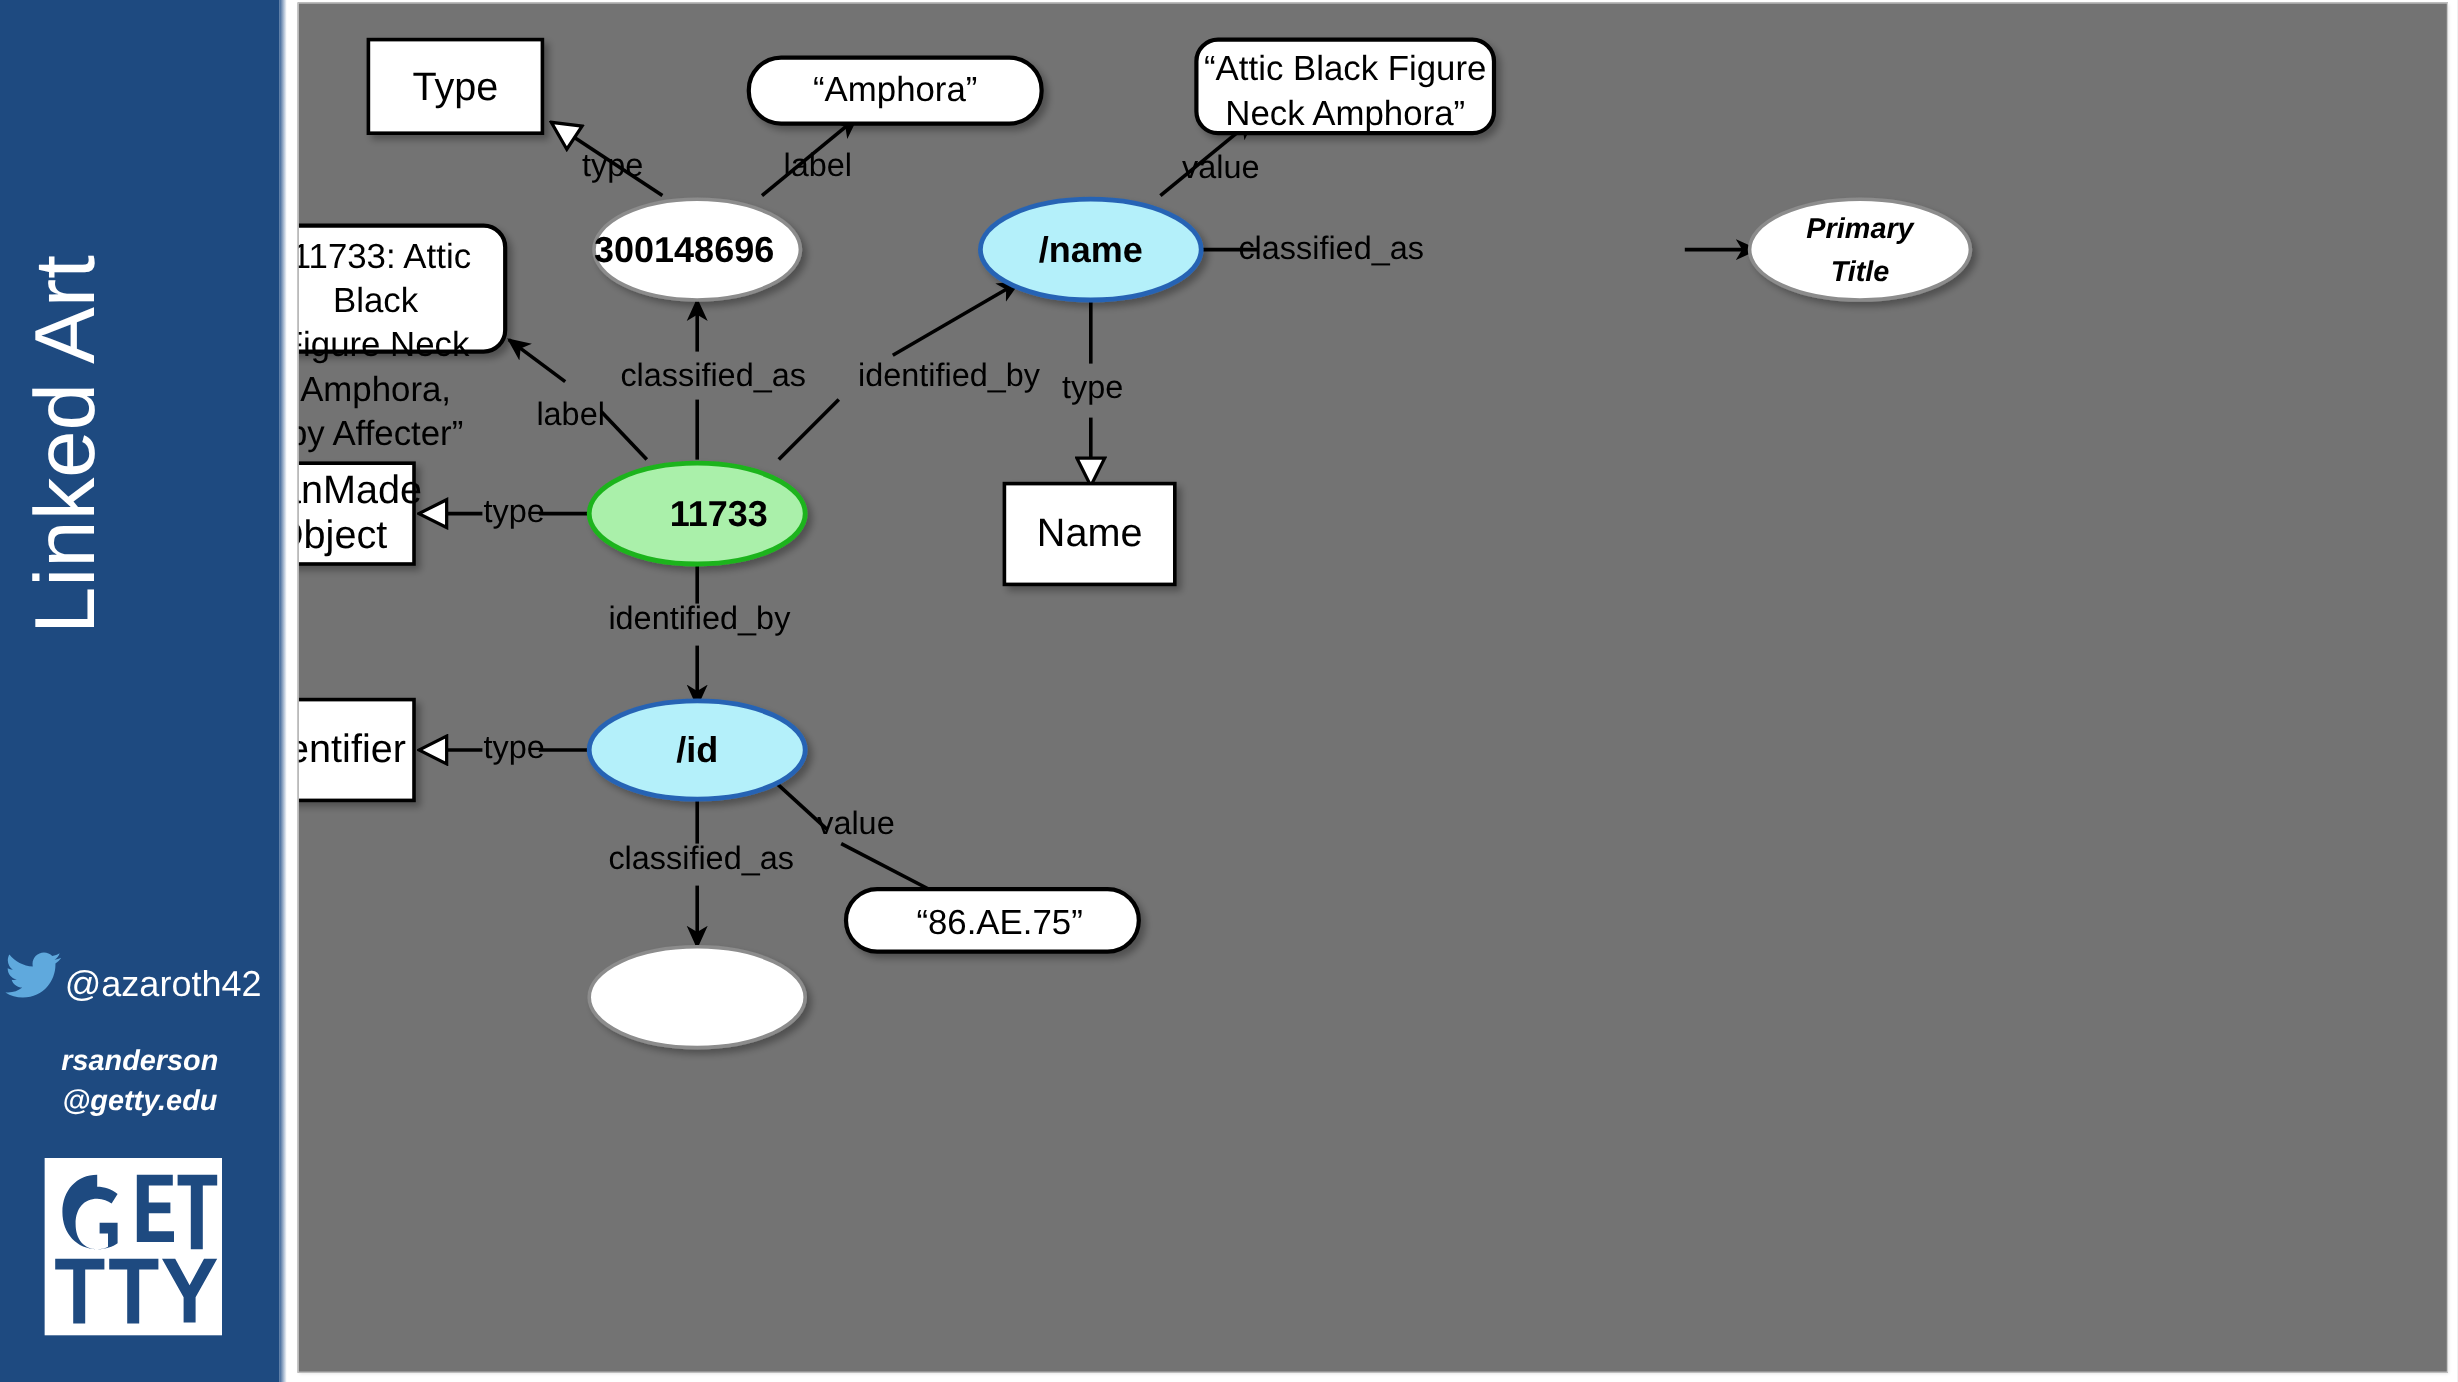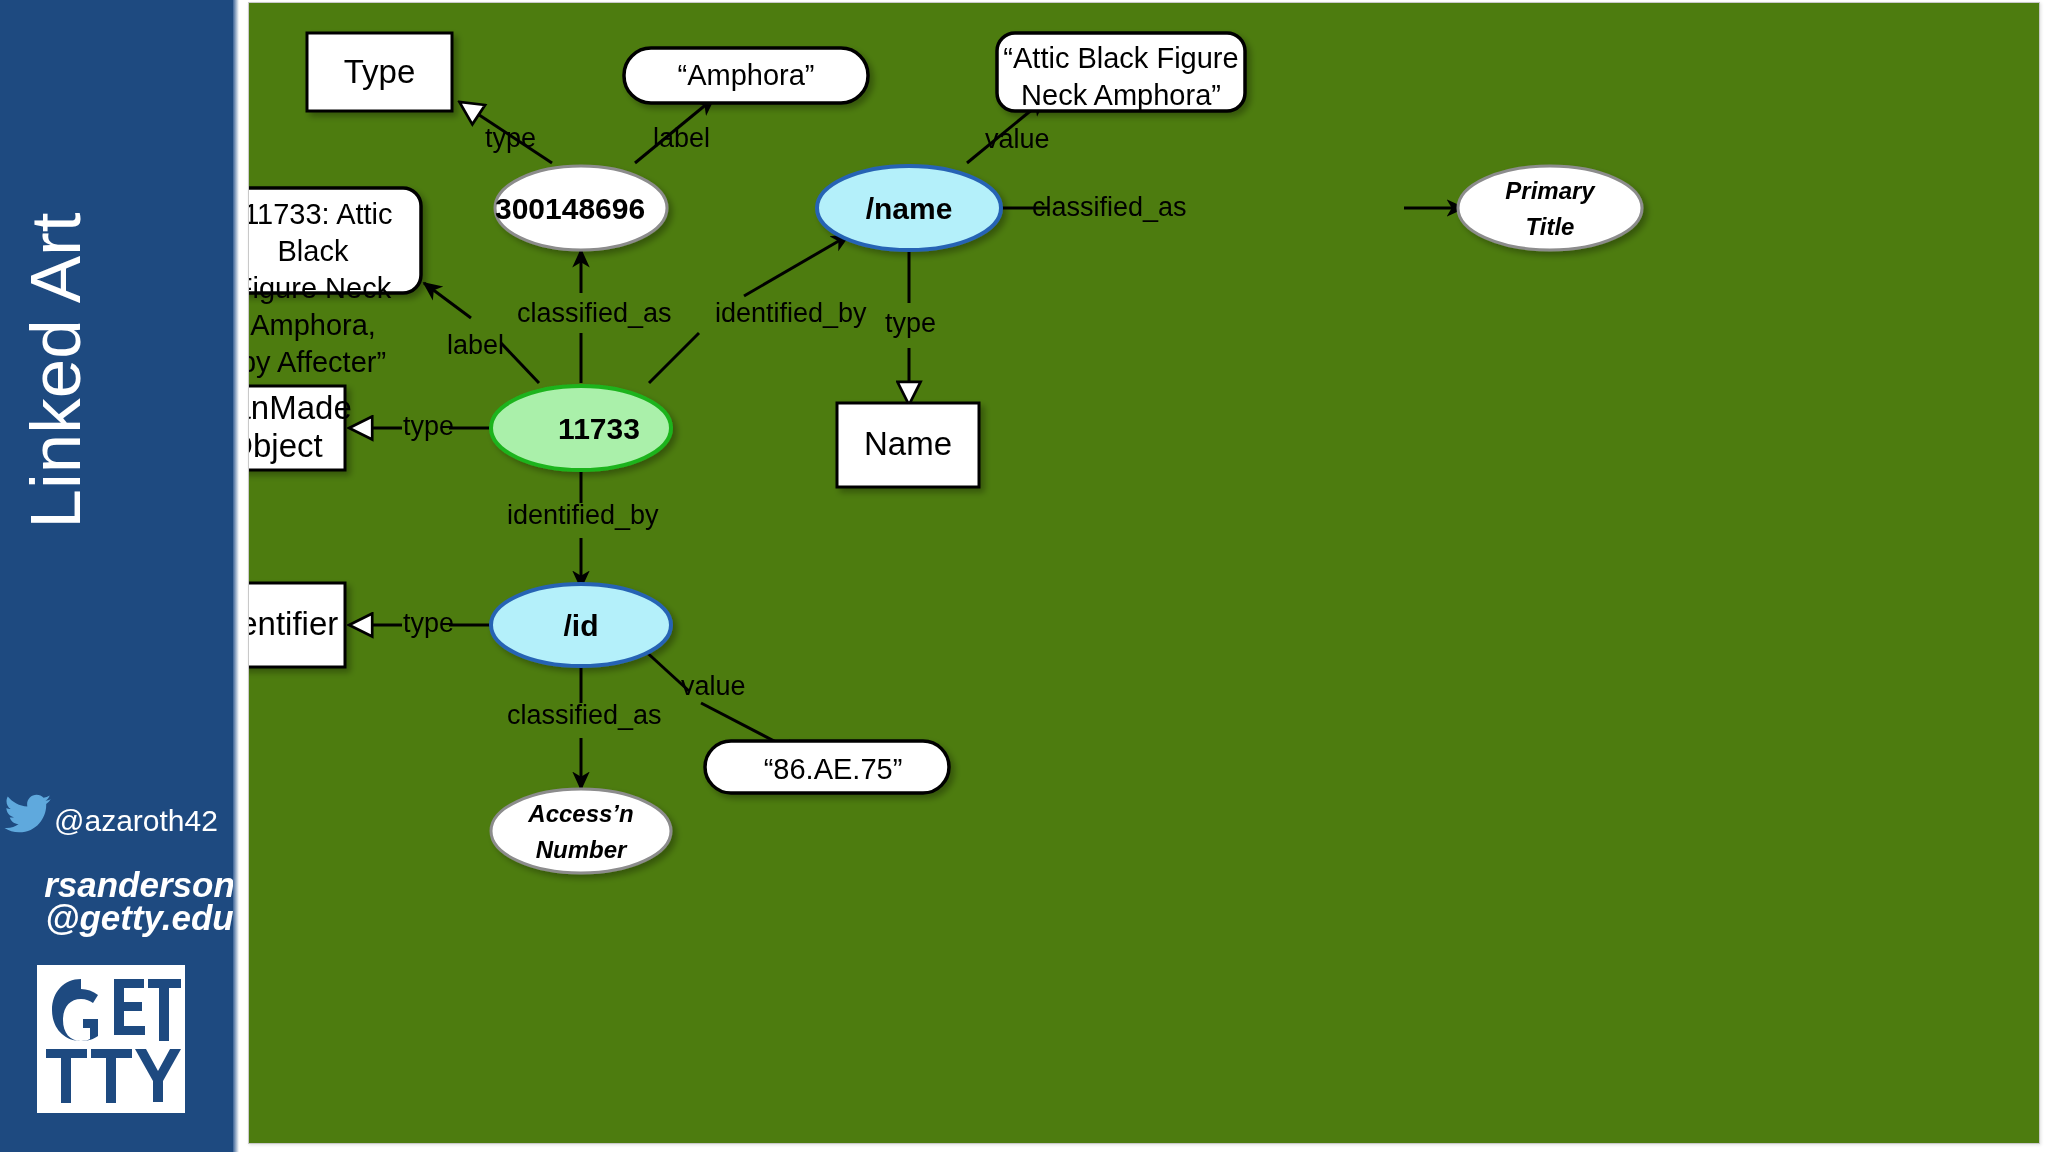--- a/index.html
+++ b/index.html
@@ -66,38 +66,37 @@
     font-family: "Liberation Sans", sans-serif;
   }
   #email-block {
     position: absolute;
     left: 0; top: 868px;
     width: 233px;
     text-align: center;
     color: #ffffff;
     font-style: italic;
     font-weight: bold;
-    font-size: 35px;
+    font-size: 24px;
     line-height: 33px;
     font-family: "Liberation Sans", sans-serif;
-    padding-left: 23px;
   }
   #getty-logo {
     position: absolute;
     left: 37px; top: 965px;
     width: 148px; height: 148px;
   }
 
   
   #content-panel {
     position: absolute;
     left: 248px; top: 2px;
     width: 1790px;
     height: 1140px;
-    background: #4d7c0f;
+    background: #737373;
     border: 1px solid #c9c9c9;
     box-shadow: 1px 1px 3px rgba(0,0,0,0.12);
     overflow: hidden;
   }
   #graph {
     position: absolute;
     left: 0; top: 0;
     width: 1790px;
     height: 1140px;
   }
@@ -327,24 +326,20 @@
     </div>
 
     <div class="node-label ell-bold" style="left:242px; top:409px; width:216px;">11733</div>
 
     <div class="node-label rect-label" style="left:588px; top:422px; width:142px;">Name</div>
 
     <div class="node-label rect-label" style="left:-44px; top:602px; width:140px;">Identifier</div>
 
     <div class="node-label ell-bold" style="left:242px; top:606px; width:180px;">/id</div>
 
-    <div class="node-label ell-bolditalic" style="left:242px; top:793px; width:180px;">
-      <div>Access’n</div>
-      <div>Number</div>
-    </div>
 
     <div class="node-label lit-label" style="left:456px; top:748px; width:256px;">“86.AE.75”</div>
 
     <div class="edge-label" style="left:236px; top:120px;">type</div>
 
     <div class="edge-label" style="left:404px; top:120px;">label</div>
 
     <div class="edge-label" style="left:736px; top:121px;">value</div>
 
     <div class="edge-label" style="left:783px; top:189px;">classified_as</div>

